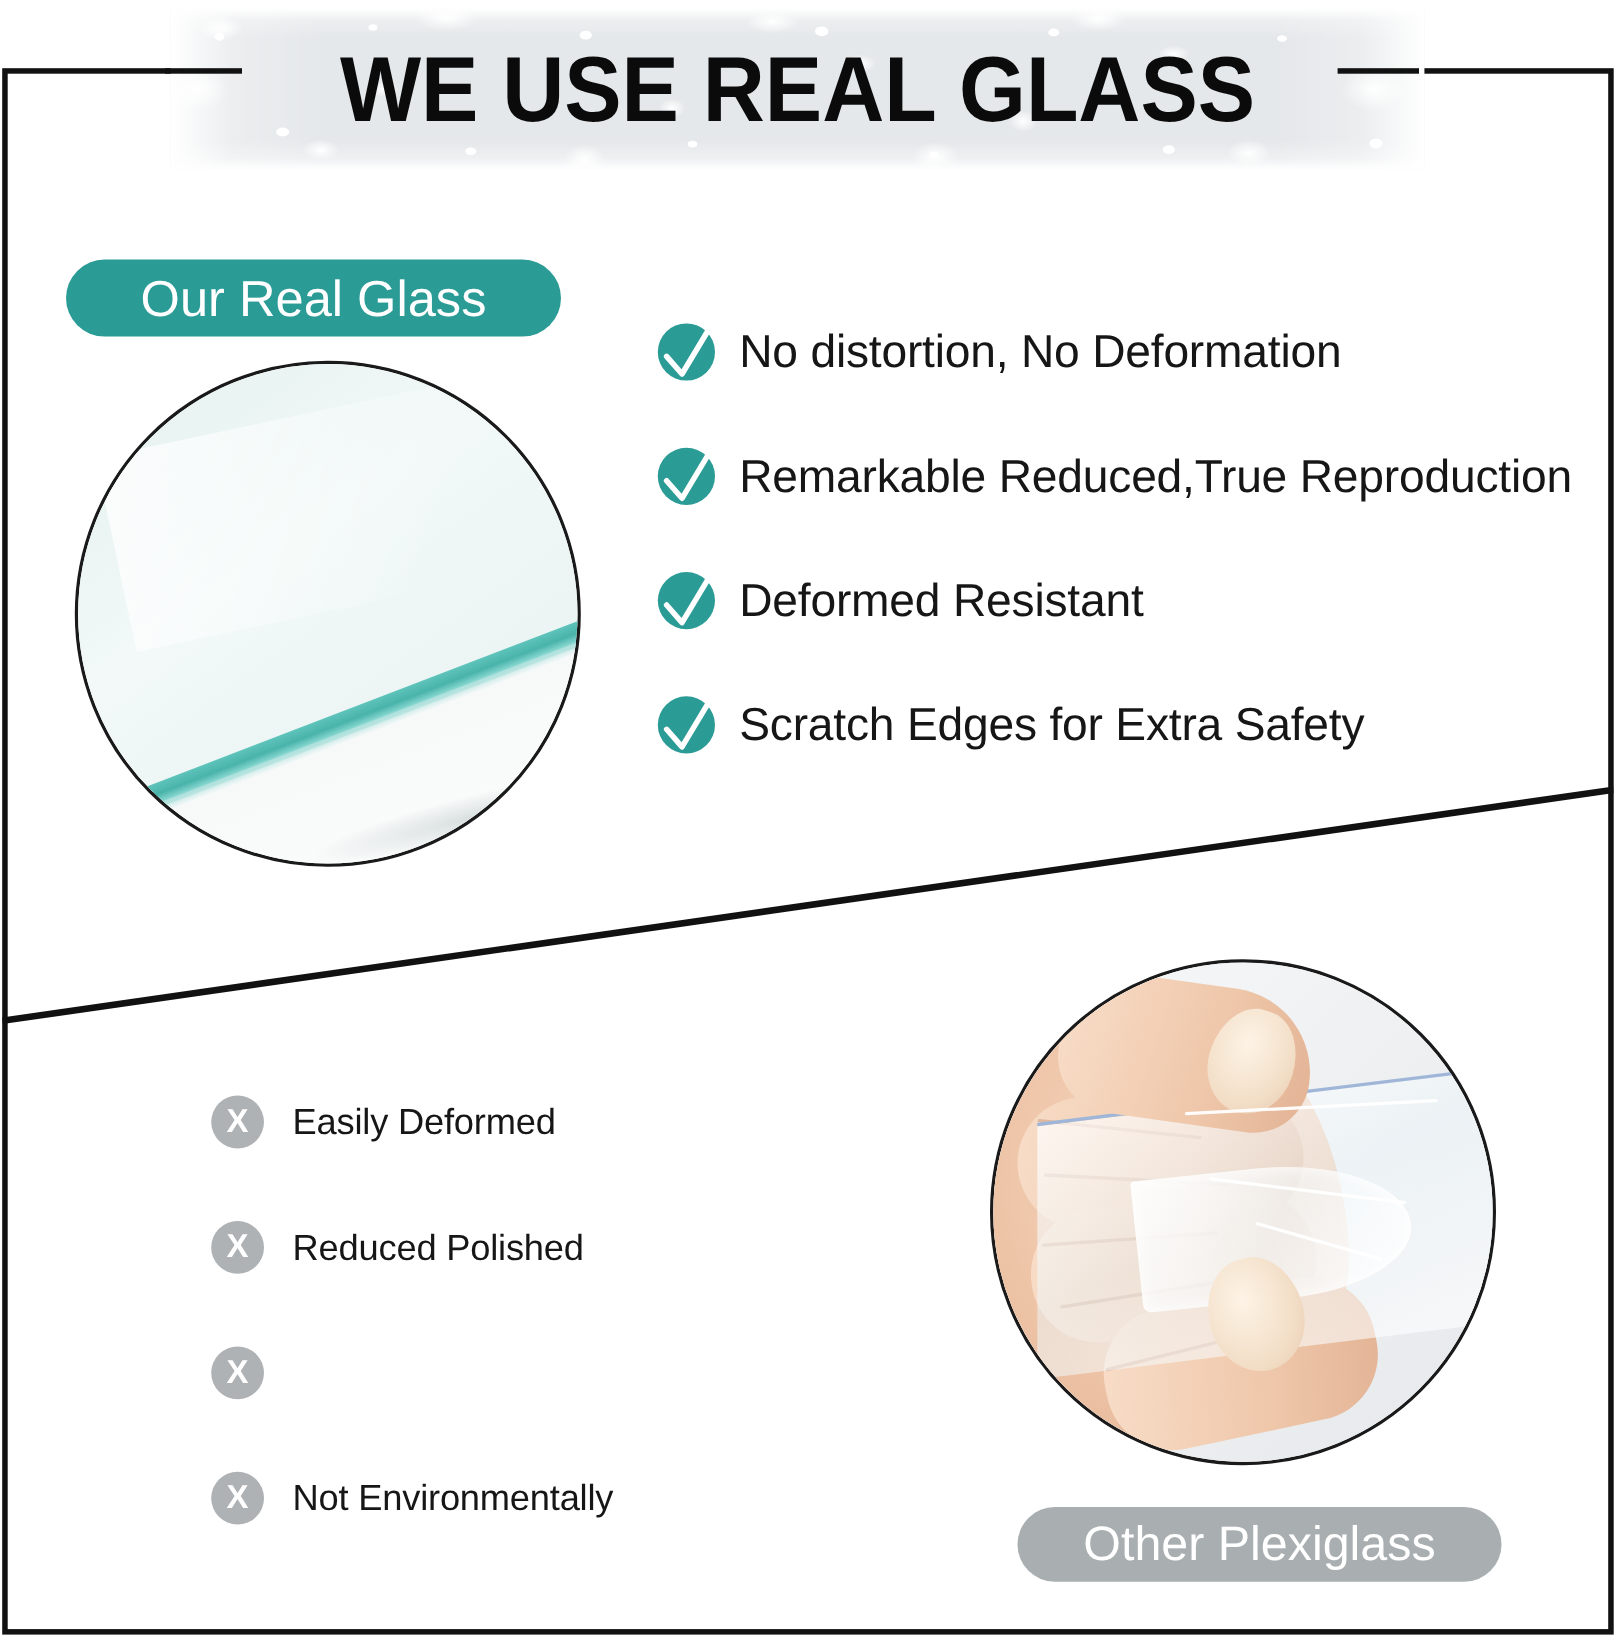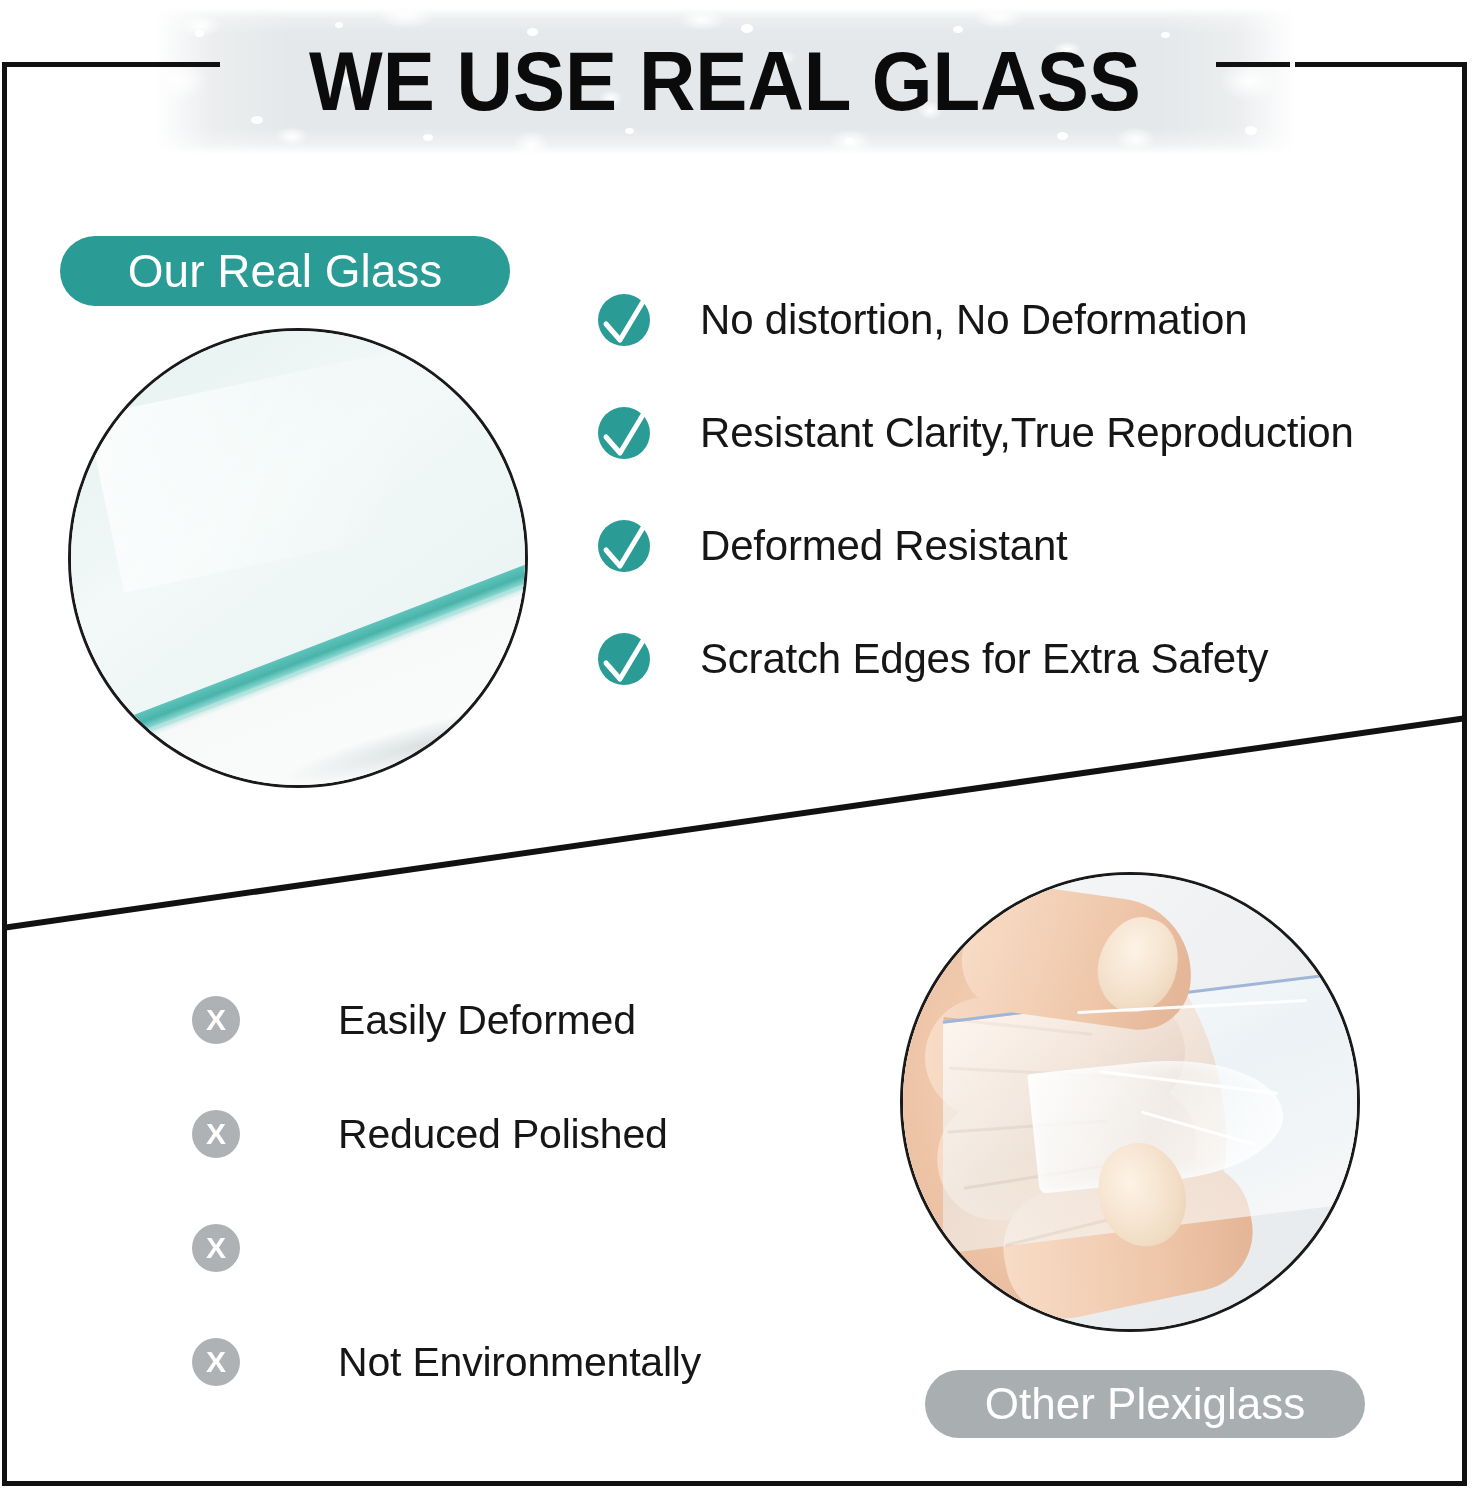--- a/index.html
+++ b/index.html
@@ -284,21 +284,20 @@
   #cons-list {
     position: absolute;
     left: 192px;
     top: 990px;
     width: 560px;
   }
   .feat-row {
     display: flex;
     align-items: center;
     height: 60px;
-    gap: 28px;
   }
   #pros-list .feat-row { margin-bottom: 53px; }
   #cons-list .feat-row { margin-bottom: 54px; }
 
   .icon-check {
     flex: 0 0 auto;
     width: 52px;
     height: 52px;
     position: relative;
     margin-right: 22px;
@@ -332,21 +331,21 @@
     margin-right: 26px;
     line-height: 1;
   }
 
   .feat-label {
     font-size: 42px;
     color: #161616;
     white-space: nowrap;
     letter-spacing: -0.2px;
   }
-  #cons-list .feat-label { font-size: 41px; margin-left: 44px; }
+  #cons-list .feat-label { font-size: 33px; }
 </style>
 </head>
 <body>
 
 <div id="frame"></div>
 
 <div id="banner">
   <div class="wash"></div>
   <div class="speck" style="left:40px;  top:22px;  width:9px;  height:7px;"></div>
   <div class="speck" style="left:96px;  top:108px; width:12px; height:8px;"></div>
@@ -394,21 +393,21 @@
     <span class="feat-label">No distortion, No Deformation</span>
   </div>
 
   <div class="feat-row">
     <span class="icon-check">
       <span class="disc"></span>
       <svg width="56" height="62" viewBox="0 0 56 62">
         <polyline points="6,36 20,52 50,2" fill="none" stroke="#ffffff" stroke-width="5" stroke-linecap="round" stroke-linejoin="round"></polyline>
       </svg>
     </span>
-    <span class="feat-label">Resistant Clarity,True Reproduction</span>
+    <span class="feat-label">Remarkable Reduced,True Reproduction</span>
   </div>
 
   <div class="feat-row">
     <span class="icon-check">
       <span class="disc"></span>
       <svg width="56" height="62" viewBox="0 0 56 62">
         <polyline points="6,36 20,52 50,2" fill="none" stroke="#ffffff" stroke-width="5" stroke-linecap="round" stroke-linejoin="round"></polyline>
       </svg>
     </span>
     <span class="feat-label">Deformed Resistant</span>

